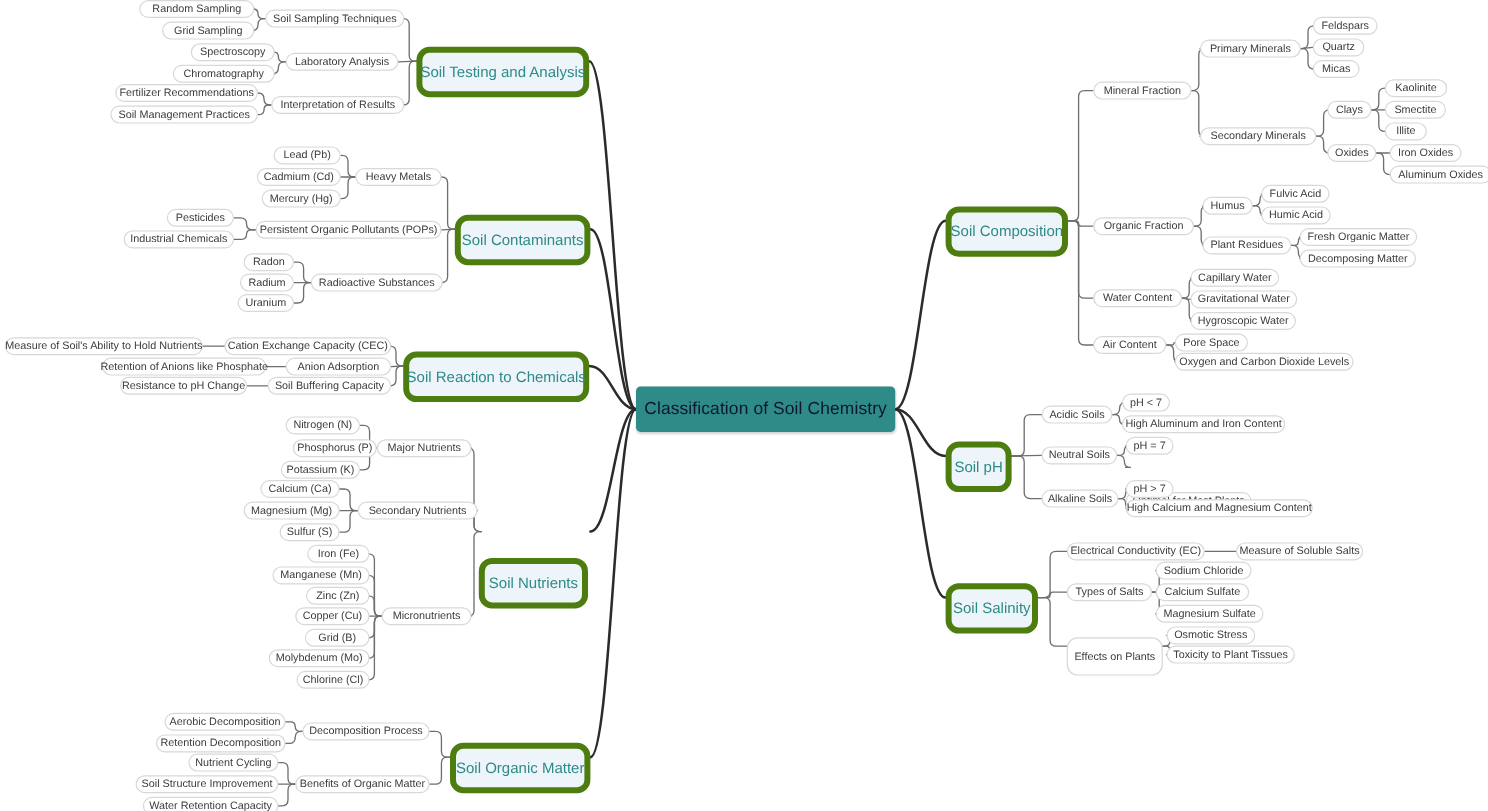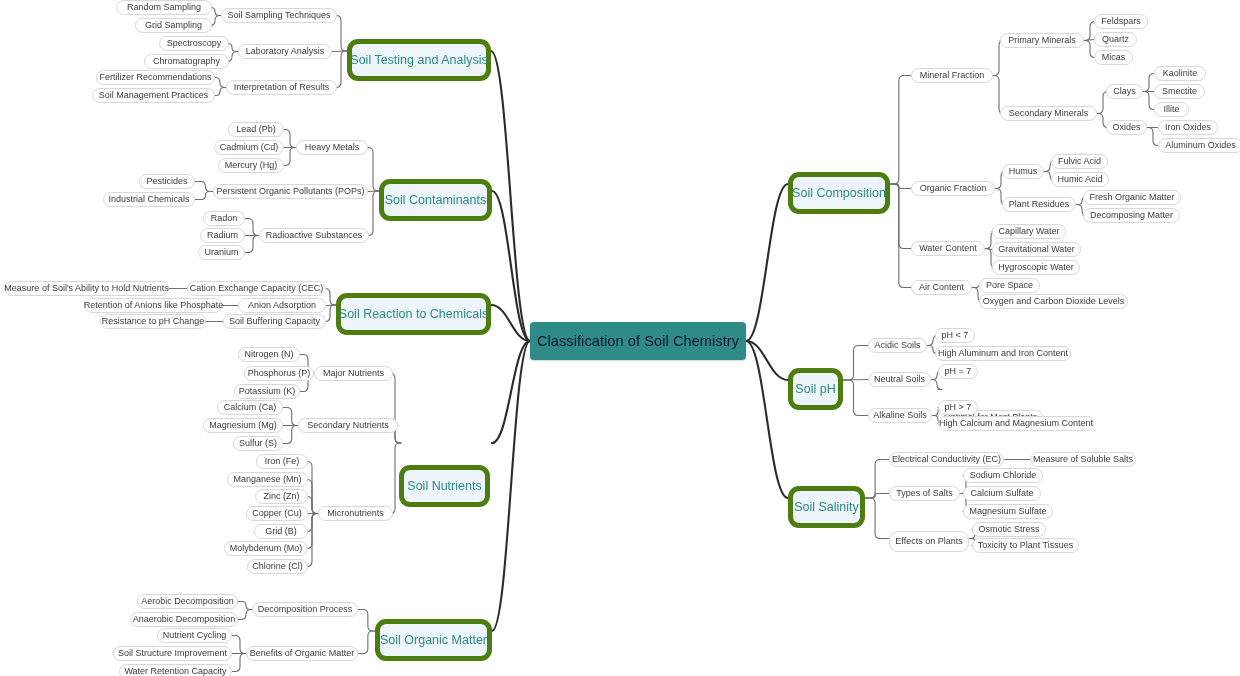--- a/index.html
+++ b/index.html
@@ -217,21 +217,21 @@
       <div class="node leaf" style="left: 256px; top: 454px; width: 52px; height: 15px;">Iron (Fe)</div>
       <div class="node leaf" style="left: 227px; top: 472px; width: 81px; height: 15px;">Manganese (Mn)</div>
       <div class="node leaf" style="left: 255px; top: 489px; width: 53px; height: 15px;">Zinc (Zn)</div>
       <div class="node leaf" style="left: 246px; top: 506px; width: 62px; height: 15px;">Copper (Cu)</div>
       <div class="node leaf" style="left: 254px; top: 524px; width: 54px; height: 15px;">Grid (B)</div>
       <div class="node leaf" style="left: 224px; top: 541px; width: 84px; height: 15px;">Molybdenum (Mo)</div>
       <div class="node leaf" style="left: 247px; top: 559px; width: 61px; height: 15px;">Chlorine (Cl)</div>
       <div class="node branch" style="left: 375px; top: 619px; width: 117px; height: 24px;">Soil Organic Matter</div>
       <div class="node leaf" style="left: 252px; top: 602px; width: 106px; height: 15px;">Decomposition Process</div>
       <div class="node leaf" style="left: 137px; top: 594px; width: 101px; height: 15px;">Aerobic Decomposition</div>
-      <div class="node leaf" style="left: 130px; top: 612px; width: 108px; height: 15px;">Anaerobic Decomposition</div>
+      <div class="node leaf" style="left: 130px; top: 612px; width: 108px; height: 15px;">Retention Decomposition</div>
       <div class="node leaf" style="left: 246px; top: 646px; width: 112px; height: 15px;">Benefits of Organic Matter</div>
       <div class="node leaf" style="left: 157px; top: 628px; width: 75px; height: 15px;">Nutrient Cycling</div>
       <div class="node leaf" style="left: 113px; top: 646px; width: 119px; height: 15px;">Soil Structure Improvement</div>
       <div class="node leaf" style="left: 119px; top: 664px; width: 113px; height: 15px;">Water Retention Capacity</div>
       <div class="node branch" style="left: 788px; top: 172px; width: 102px; height: 24px;">Soil Composition</div>
       <div class="node leaf" style="left: 911px; top: 68px; width: 82px; height: 15px;">Mineral Fraction</div>
       <div class="node leaf" style="left: 1000px; top: 33px; width: 84px; height: 15px;">Primary Minerals</div>
       <div class="node leaf" style="left: 1094px; top: 14px; width: 54px; height: 15px;">Feldspars</div>
       <div class="node leaf" style="left: 1094px; top: 32px; width: 43px; height: 15px;">Quartz</div>
       <div class="node leaf" style="left: 1094px; top: 50px; width: 39px; height: 15px;">Micas</div>
@@ -267,18 +267,18 @@
       <div class="node leaf" style="left: 868px; top: 408px; width: 64px; height: 15px;">Alkaline Soils</div>
       <div class="node leaf" style="left: 938px; top: 400px; width: 40px; height: 15px;">pH &gt; 7</div>
       <div class="node leaf" style="left: 938px; top: 416px; width: 156px; height: 15px;">High Calcium and Magnesium Content</div>
       <div class="node branch" style="left: 788px; top: 486px; width: 77px; height: 24px;">Soil Salinity</div>
       <div class="node leaf" style="left: 889px; top: 452px; width: 115px; height: 15px;">Electrical Conductivity (EC)</div>
       <div class="node leaf" style="left: 1030px; top: 452px; width: 106px; height: 15px;">Measure of Soluble Salts</div>
       <div class="node leaf" style="left: 889px; top: 486px; width: 71px; height: 15px;">Types of Salts</div>
       <div class="node leaf" style="left: 963px; top: 468px; width: 80px; height: 15px;">Sodium Chloride</div>
       <div class="node leaf" style="left: 963px; top: 486px; width: 78px; height: 15px;">Calcium Sulfate</div>
       <div class="node leaf" style="left: 963px; top: 504px; width: 90px; height: 15px;">Magnesium Sulfate</div>
-      <div class="node leaf" style="left: 889px; top: 531px; width: 80px; height: 21px;">Effects on Plants</div>
+      <div class="node leaf" style="left: 889px; top: 531px; width: 80px; height: 32px;">Effects on Plants</div>
       <div class="node leaf" style="left: 972px; top: 522px; width: 74px; height: 15px;">Osmotic Stress</div>
       <div class="node leaf" style="left: 972px; top: 538px; width: 107px; height: 15px;">Toxicity to Plant Tissues</div>
       <div class="node root" style="left: 530px; top: 322px; width: 216px; height: 38px;">Classification of Soil Chemistry</div>
     </div>
 </div>
 
 </body></html>

